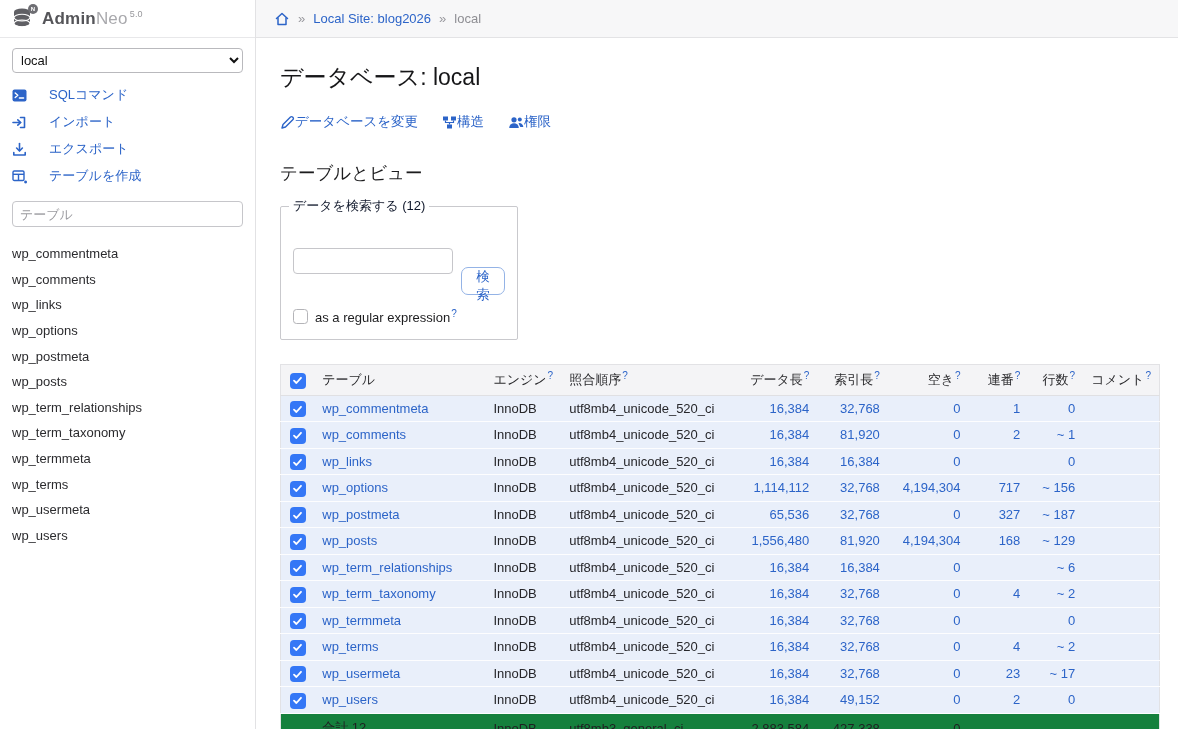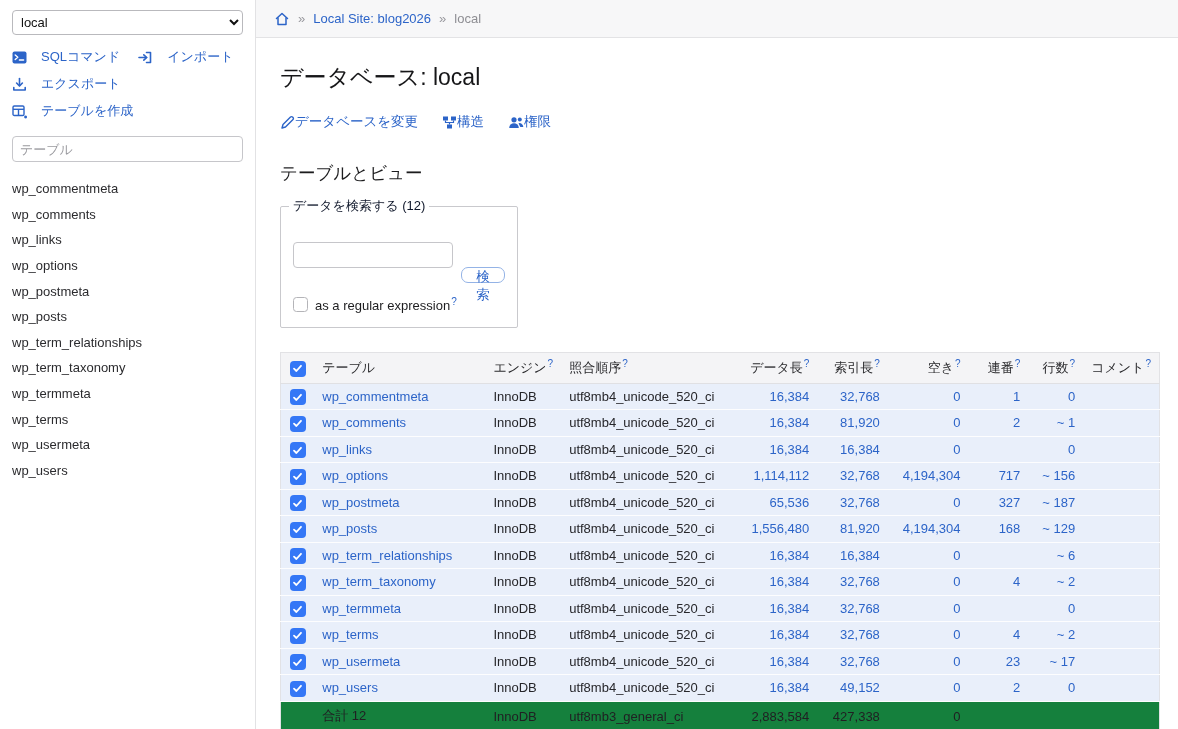--- a/index.html
+++ b/index.html
@@ -14,21 +14,21 @@
   .logo-badge { position:absolute; top:-3px; right:-4px; width:10px; height:10px; border-radius:50%;
     background:#6e6e73; color:#fff; font-size:6px; font-weight:bold; display:flex; align-items:center; justify-content:center; }
   .brand { font-size:17px; color:#4a4a4e; letter-spacing:.2px; }
   .brand b { font-weight:bold; color:#555559; }
   .brand .lt { color:#a9a9ad; font-weight:400; }
   .brand sup { font-size:9px; color:#97979b; margin-left:2px; }
   .side-pad { padding:10px 12px; }
   select.db-select { width:100%; height:25px; border:1px solid #b9b9bd; border-radius:4px; background:#fff;
     font-size:13px; padding:0 4px; color:#111; font-family:inherit; }
   .side-links { display:flex; flex-wrap:wrap; gap:9px 18px; margin-top:13px; }
-  .side-link { display:inline-flex; align-items:center; gap:14px; color:#2c64c8; cursor:pointer; white-space:nowrap; }
+  .side-link { display:inline-flex; align-items:center; gap:22px; color:#2c64c8; cursor:pointer; white-space:nowrap; }
   .side-link svg { flex:0 0 auto; }
   input.filter { width:100%; height:26px; border:1px solid #c6c6ca; border-radius:4px; margin-top:16px;
     padding:0 7px; font-size:13px; font-family:inherit; color:#111; }
   input.filter::placeholder { color:#9a9a9f; }
   .tbl-list { margin-top:14px; }
   .tbl-item { padding:5.3px 0; color:#2b2b2e; cursor:pointer; }
 
   
   .main { flex:1; display:flex; flex-direction:column; min-width:0; }
   .crumb-bar { height:38px; flex:0 0 38px; background:#f7f7f8; border-bottom:1px solid #e3e3e5;
@@ -38,21 +38,21 @@
   .crumb-cur { color:#8e8e93; }
   .content { padding:20px 24px; overflow:hidden; }
   h1.page-title { font-size:23px; font-weight:500; color:#161618; margin-top:4px; }
   .actions { display:flex; gap:24px; margin-top:20px; }
   .action { display:inline-flex; align-items:center; gap:0; color:#2c64c8; cursor:pointer; font-size:13.5px; }
   h2.section-title { font-size:17.5px; font-weight:400; color:#1c1c1e; margin-top:30px; }
   fieldset.search-box { margin-top:12px; width:238px; border:1px solid #c9c9cd; border-radius:2px; padding:8px 12px 14px; }
   fieldset.search-box legend { padding:0 4px; margin-left:-4px; color:#0f172a; font-size:13px; }
   .search-row { display:flex; align-items:center; gap:8px; margin-top:4px; }
   input.search-input { width:160px; height:26px; border:1px solid #c6c6ca; border-radius:4px; padding:0 6px; font-size:13px; font-family:inherit; }
-  button.search-btn { height:16px; padding:0 11px; background:#fff; border:1px solid #94b3e6; border-radius:7px;
+  button.search-btn { height:28px; padding:0 11px; background:#fff; border:1px solid #94b3e6; border-radius:7px;
     color:#2c64c8; font-size:13.5px; font-family:inherit; cursor:pointer;margin-top:40px; }
   .regex-row { display:flex; align-items:center; gap:7px; margin-top:13px; }
   .cb { width:16px; height:16px; border-radius:4px; background:#3477f6; display:inline-flex;
     align-items:center; justify-content:center; flex:0 0 auto; cursor:pointer; }
   .cb.un { background:#fff; border:1px solid #b4b4b8; border-radius:3.5px; width:15px; height:15px; }
   .help { color:#2c64c8; font-size:10px; vertical-align:super; margin-left:1px; cursor:pointer; text-decoration:none; }
 
   
   table.db-tables { margin-top:24px; border-collapse:collapse; width:880px; border:1px solid #e2e2e5; font-size:13px; }
   table.db-tables th, table.db-tables td { padding:5px 8px; font-weight:400; white-space:nowrap; }
@@ -64,20 +64,33 @@
   table.db-tables tfoot td { background:#15803d; color:#202023; border-top:1px solid #dcdce0; height:30px; }
   a.lnk { color:#2c64c8; text-decoration:none; cursor:pointer; }
   .plain { color:#26262a; }
 </style>
 </head>
 <body>
 
 <div class="app">
 
   <div class="sidebar">
+    <div class="logo-bar">
+      <span class="logo-icon">
+        <svg width="22" height="24" viewBox="0 0 22 24">
+          <ellipse cx="10" cy="5" rx="8" ry="3.4" fill="#5f5f64"></ellipse>
+          <path d="M2 5v5c0 1.9 3.6 3.4 8 3.4s8-1.5 8-3.4V5" fill="#5f5f64"></path>
+          <path d="M2 11v5c0 1.9 3.6 3.4 8 3.4s8-1.5 8-3.4v-5" fill="#5f5f64"></path>
+          <ellipse cx="10" cy="10.6" rx="8" ry="3.4" fill="none" stroke="#fff" stroke-width="1.1"></ellipse>
+          <ellipse cx="10" cy="16.4" rx="8" ry="3.4" fill="none" stroke="#fff" stroke-width="1.1"></ellipse>
+        </svg>
+        <span class="logo-badge">N</span>
+      </span>
+      <span class="brand"><b>Admin</b><span class="lt">Neo</span><sup>5.0</sup></span>
+    </div>
 
     <div class="side-pad">
       <select class="db-select">
         <option>local</option>
       </select>
 
       <div class="side-links">
         <span class="side-link">
           <svg width="15" height="15" viewBox="0 0 15 15">
             <rect x="0.5" y="1.5" width="14" height="12" rx="2" fill="#2c64c8"></rect>

